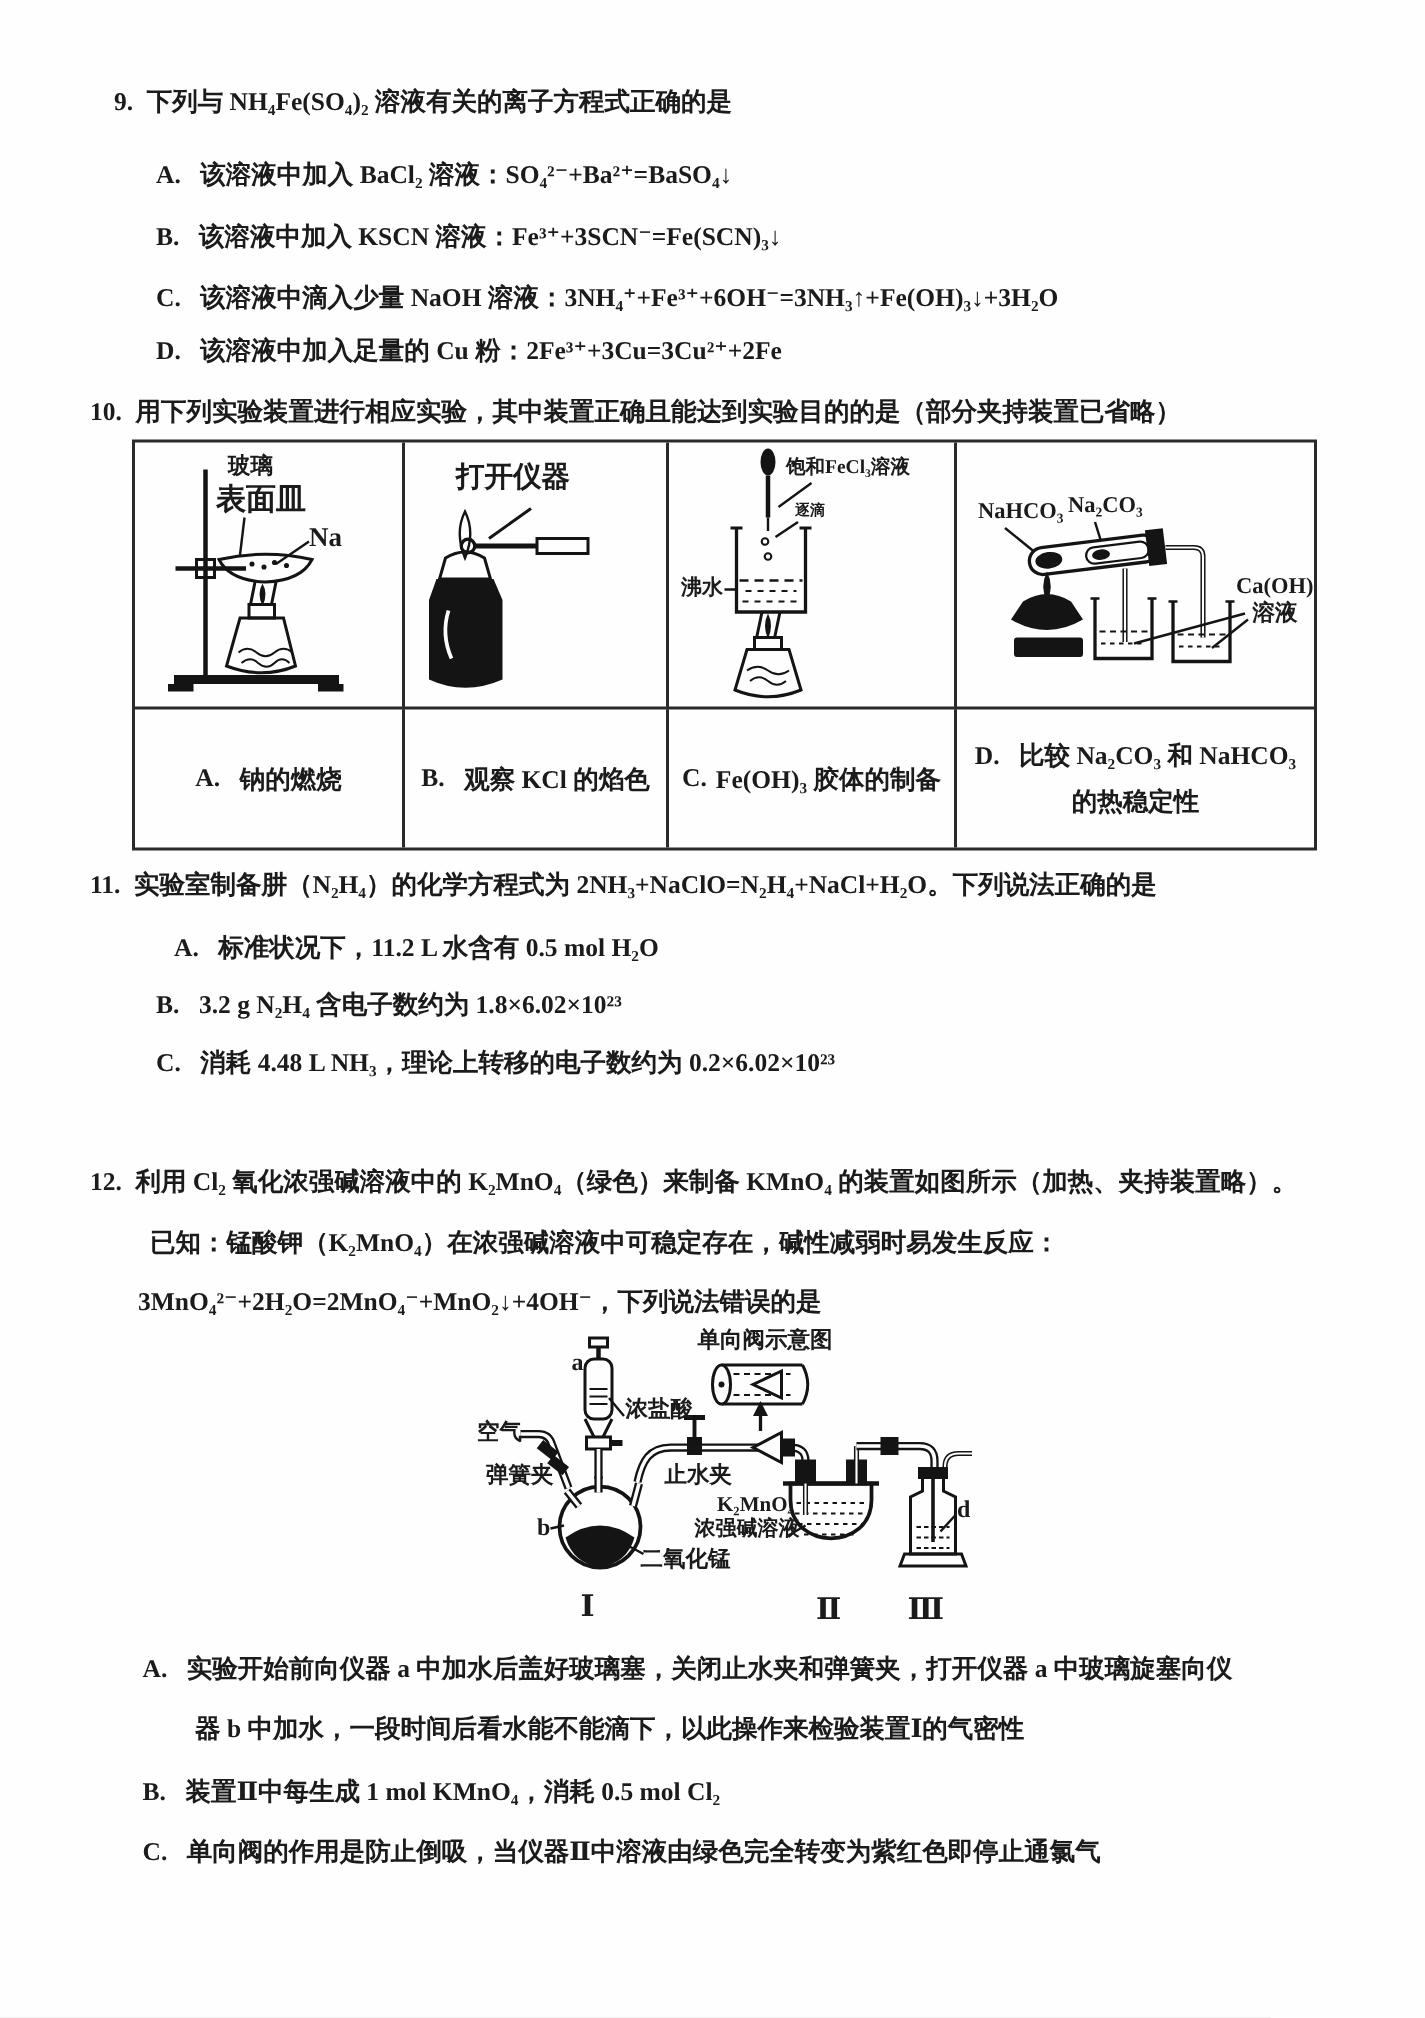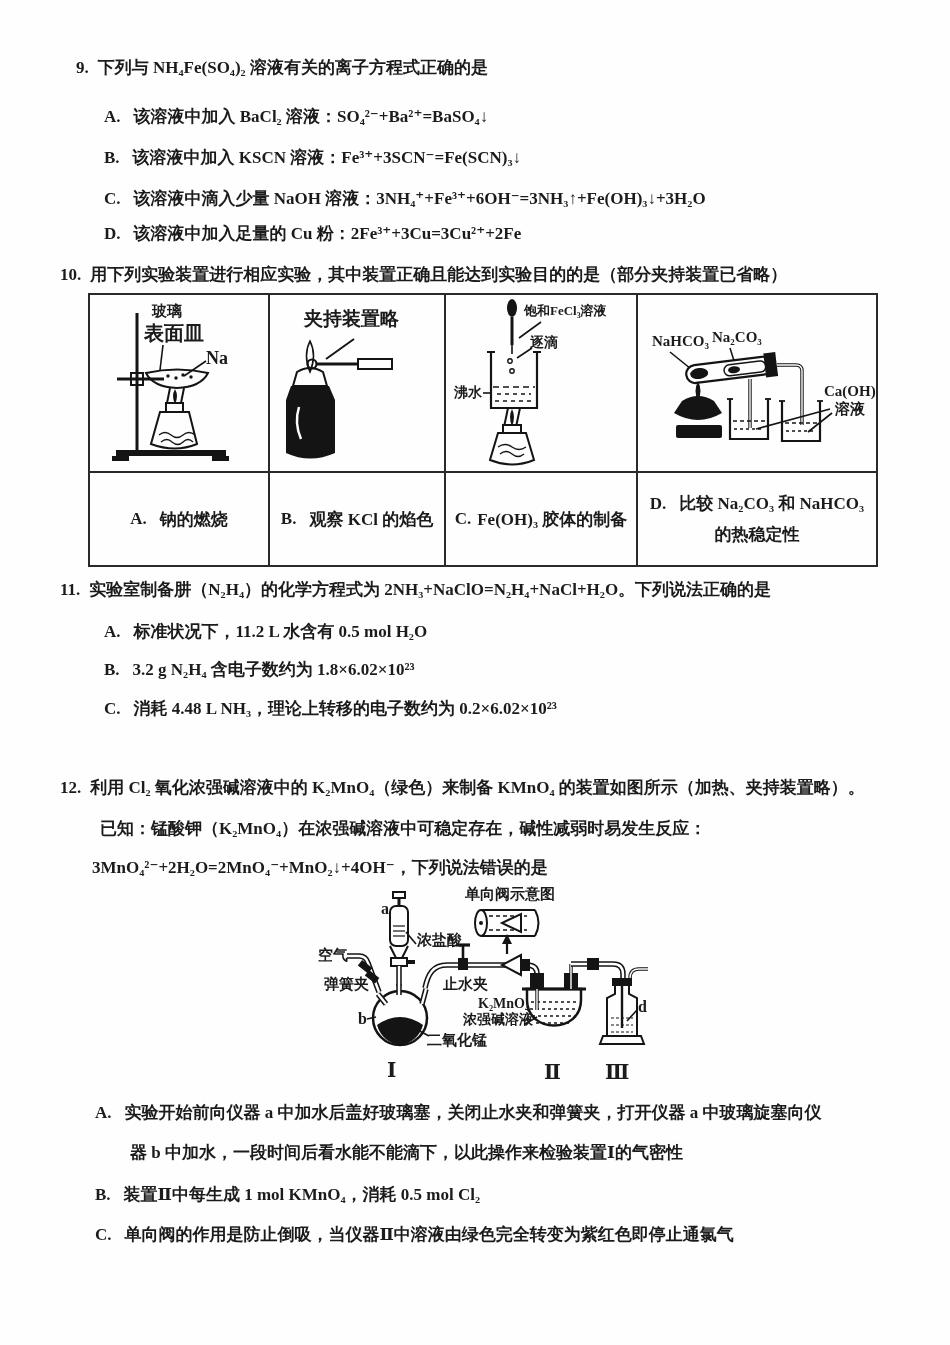--- a/index.html
+++ b/index.html
@@ -82,21 +82,21 @@
       <svg class="cellsvg" width="176" height="178" viewBox="0 0 176 178">
         <line class="ln" x1="84" y1="44" x2="56" y2="64" stroke-width="2"></line>
         <circle cx="42" cy="69" r="4.5" fill="none" stroke="#141414" stroke-width="2.2"></circle>
         <line class="ln" x1="46" y1="69" x2="88" y2="69" stroke-width="3.2"></line>
         <rect x="88" y="64" width="34" height="10" fill="#fefefe" stroke="#141414" stroke-width="2"></rect>
         <path class="ln" d="M40,46 Q33,60 40,77 Q47,60 40,46 Z" stroke-width="1.6"></path>
         <path class="ln" d="M27,77 Q40,69 53,77 L57,91 L23,91 Z" stroke-width="2"></path>
         <path d="M21,91 L59,91 L65,105 L65,158 Q40,169 16,158 L16,105 Z" fill="#141414"></path>
         <path d="M29,112 q-5,16 2,32" stroke="#fefefe" stroke-width="2.5" fill="none"></path>
       </svg>
-      <span class="dlabel" style="left:34px;top:14px;font-size:19px;">夹持装置略</span>
+      <span class="dlabel" style="left:34px;top:14px;font-size:19px;">打开仪器</span>
     </div>
 
     <div class="cell">
       <svg class="cellsvg" width="192" height="178" viewBox="0 0 192 178">
         <ellipse cx="66" cy="13" rx="5" ry="9" fill="#141414"></ellipse>
         <line class="ln" x1="66" y1="22" x2="66" y2="50" stroke-width="3"></line>
         <line class="ln" x1="66" y1="50" x2="66" y2="59" stroke-width="1.6"></line>
         <line class="ln" x1="95" y1="27" x2="73" y2="43" stroke-width="1.6"></line>
         <line class="ln" x1="86" y1="53" x2="71" y2="63" stroke-width="1.6"></line>
         <circle cx="64" cy="66" r="2.2" fill="none" stroke="#141414" stroke-width="1.4"></circle>
@@ -109,21 +109,21 @@
         <line class="ln" x1="49" y1="106" x2="87" y2="106" stroke-width="1.4" stroke-dasharray="4 4"></line>
         <line class="ln" x1="37" y1="98" x2="45" y2="98" stroke-width="1.6"></line>
         <path class="ln" d="M62,113 L58,132 M74,113 L70,132" stroke-width="2"></path>
         <path d="M66,114 Q62,122 66,131 Q70,122 66,114 Z" fill="#141414"></path>
         <rect x="57" y="130" width="18" height="8" fill="#fefefe" stroke="#141414" stroke-width="2"></rect>
         <path class="ln" d="M52,138 L80,138 L88,165 Q66,174 44,165 Z" fill="#fefefe" stroke-width="2"></path>
         <path class="ln" d="M52,152 q7,-5 14,0 q7,5 14,0" stroke-width="1.3"></path>
         <path class="ln" d="M54,159 q6,-5 12,0 q6,5 12,0" stroke-width="1.3"></path>
       </svg>
       <span class="dlabel" style="left:78px;top:9px;font-size:13px;">饱和FeCl₃溶液</span>
-      <span class="dlabel" style="left:84px;top:40px;font-size:14px;">逐滴</span>
+      <span class="dlabel" style="left:84px;top:40px;font-size:10px;">逐滴</span>
       <span class="dlabel" style="left:8px;top:90px;font-size:14px;">沸水</span>
     </div>
 
     <div class="cell lastcol">
       <svg class="cellsvg" width="238" height="178" viewBox="0 0 238 178">
         <line class="ln" x1="32" y1="57" x2="53" y2="74" stroke-width="1.6"></line>
         <line class="ln" x1="92" y1="53" x2="97" y2="69" stroke-width="1.6"></line>
         <g transform="rotate(-7 90 75)">
           <rect x="48" y="66" width="86" height="18" rx="9" fill="#fefefe" stroke="#141414" stroke-width="2.2"></rect>
           <ellipse cx="61" cy="75" rx="9" ry="5.5" fill="#141414"></ellipse>
@@ -169,21 +169,21 @@
         <span class="lbl" style="margin-right:6px;">C.</span>
         <span>Fe(OH)₃ 胶体的制备</span>
       </div>
     <div class="cell botrow lastcol cap capD">
       <span class="r"><span class="lbl">D.</span><span>比较 Na₂CO₃ 和 NaHCO₃</span></span>
       <span class="r">的热稳定性</span>
     </div>
   </div>
 
   <div class="line" style="left:60px;top:579px;"><span class="num">11.</span><span>实验室制备肼（N₂H₄）的化学方程式为 2NH₃+NaClO=N₂H₄+NaCl+H₂O。下列说法正确的是</span></div>
-  <div class="line" style="left:104px;top:621px;"><span class="lbl">A.</span><span>标准状况下，11.2 L 水含有 0.5 mol H₂O</span></div>
+  <div class="line" style="left:116px;top:621px;"><span class="lbl">A.</span><span>标准状况下，11.2 L 水含有 0.5 mol H₂O</span></div>
   <div class="line" style="left:104px;top:659px;"><span class="lbl">B.</span><span>3.2 g N₂H₄ 含电子数约为 1.8×6.02×10²³</span></div>
   <div class="line" style="left:104px;top:698px;"><span class="lbl">C.</span><span>消耗 4.48 L NH₃，理论上转移的电子数约为 0.2×6.02×10²³</span></div>
 
   <div class="line" style="left:60px;top:777px;"><span class="num">12.</span><span>利用 Cl₂ 氧化浓强碱溶液中的 K₂MnO₄（绿色）来制备 KMnO₄ 的装置如图所示（加热、夹持装置略）。</span></div>
   <div class="line" style="left:100px;top:818px;">已知：锰酸钾（K₂MnO₄）在浓强碱溶液中可稳定存在，碱性减弱时易发生反应：</div>
   <div class="line" style="left:92px;top:857px;">3MnO₄²⁻+2H₂O=2MnO₄⁻+MnO₂↓+4OH⁻，下列说法错误的是</div>
 
   <div class="q12-diagram">
     <svg width="440" height="205" viewBox="0 0 440 205">
 

